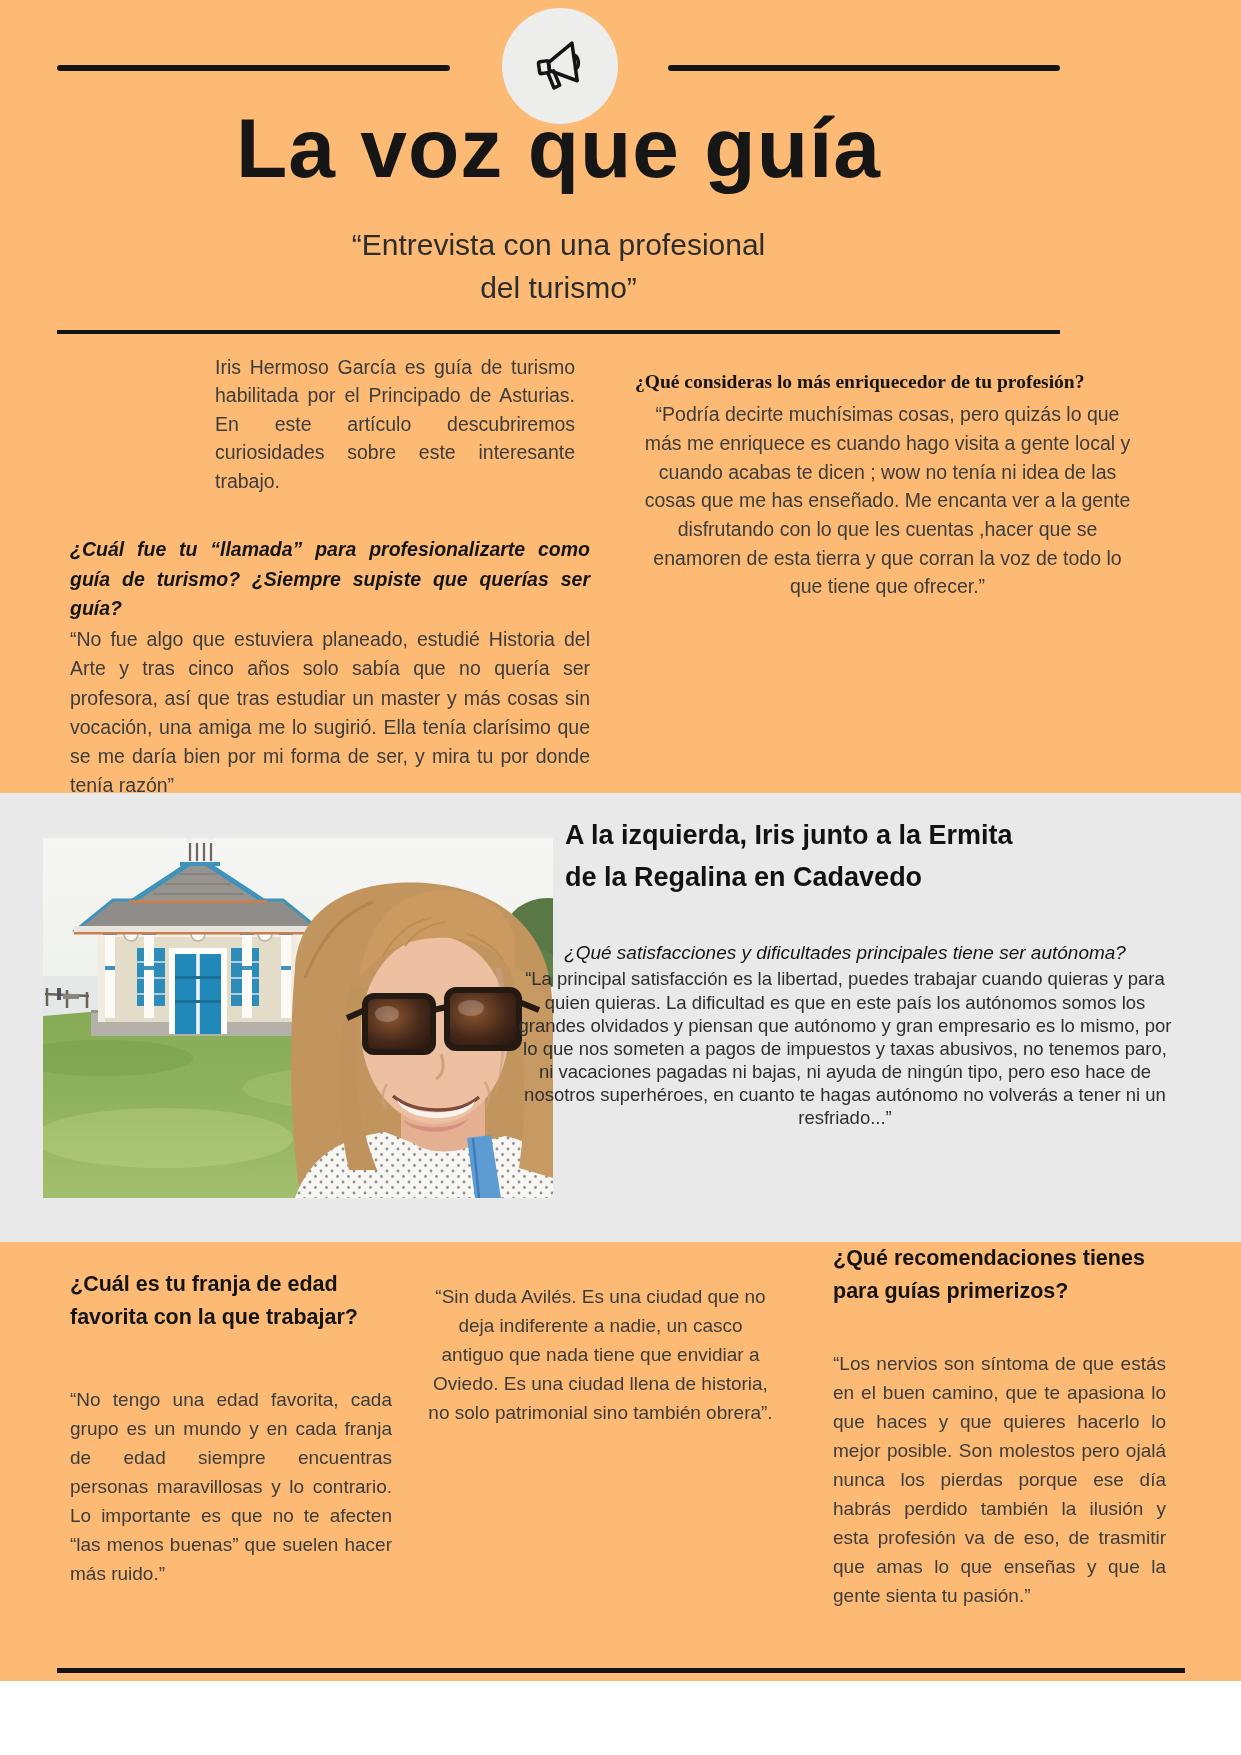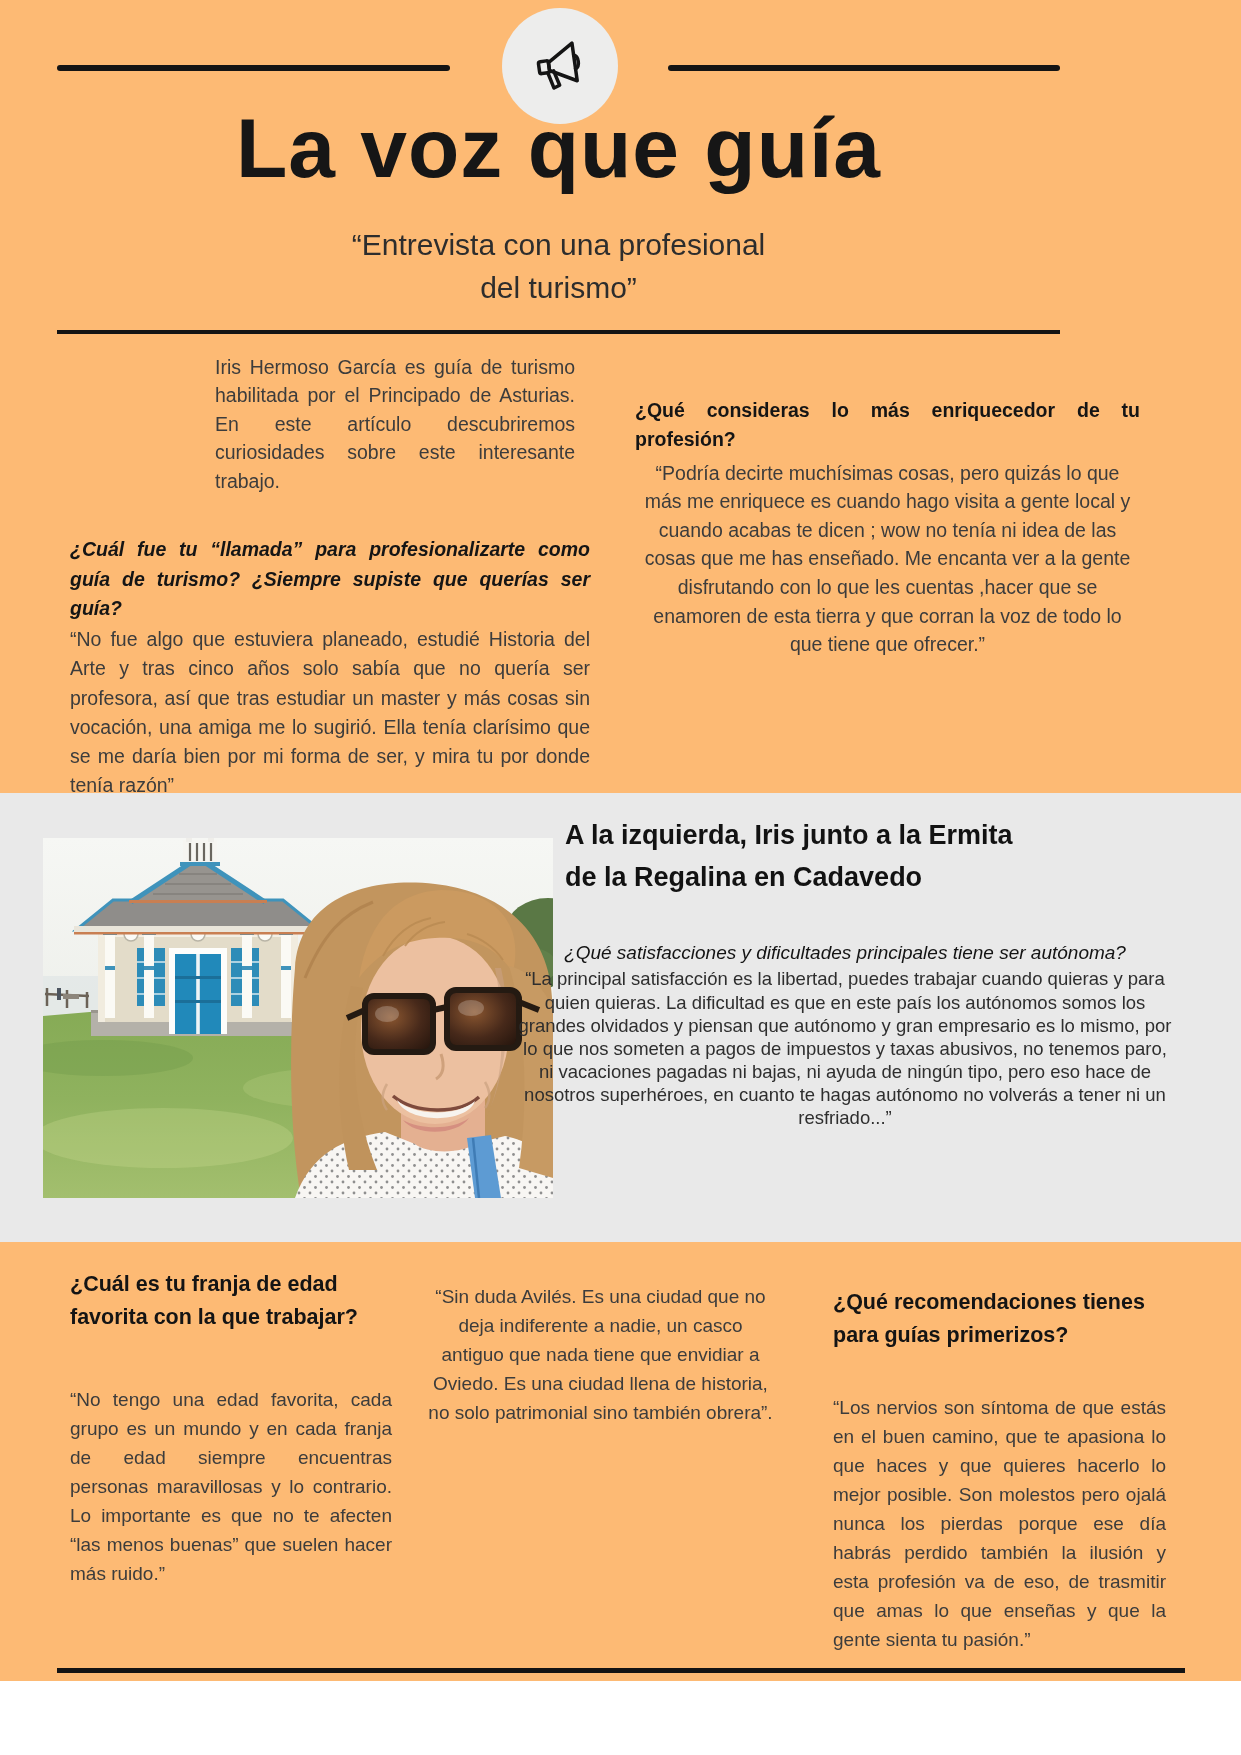--- a/index.html
+++ b/index.html
@@ -21,41 +21,41 @@
   .rule2{position:absolute;top:330px;left:57px;width:1003px;height:4px;background:#141414;}
 
   
   .col-left{position:absolute;left:70px;top:344px;width:520px;}
   .intro{margin-left:145px;width:360px;text-align:justify;font-size:19.5px;line-height:1.46;margin-top:9px;}
   .q{font-weight:700;color:#151515;font-size:19.5px;line-height:1.5;}
   .q.italic{font-style:italic;}
   .col-left .q{margin-top:40px;text-align:justify;}
   .col-left .a{margin-top:2px;text-align:justify;font-size:19.5px;line-height:1.5;}
   .col-right{position:absolute;left:635px;top:344px;width:505px;}
-  .col-right .q{margin-top:52px;text-align:justify;}
+  .col-right .q{margin-top:23px;text-align:justify;font-family:Liberation Serif, serif;}
   .col-right .a{margin-top:4px;text-align:center;font-size:19.5px;line-height:1.47;}
 
   
   .band{position:absolute;left:0;top:793px;width:1241px;height:449px;background:#e9e9e9;}
   .photo{position:absolute;left:43px;top:45px;width:510px;height:360px;overflow:hidden;}
   .band-text{position:absolute;left:515px;top:0;width:660px;}
   .caption{margin-left:50px;margin-top:22px;font-size:27px;font-weight:800;color:#121212;line-height:1.55;}
   .band-q{margin-top:42px;text-align:center;font-size:19px;font-weight:400;font-style:italic;color:#141414;line-height:1.25;}
   .band-a{margin-top:3px;text-align:center;font-size:18.5px;line-height:1.25;color:#2e2e2e;}
 
   
   .bottom{position:absolute;left:0;top:1242px;width:1241px;height:420px;}
   .bcol{position:absolute;top:0;}
   .bcol1{left:70px;width:322px;}
   .bcol2{left:428px;width:345px;}
   .bcol3{left:833px;width:333px;}
   .bq{font-size:21.5px;font-weight:700;color:#141414;line-height:1.55;}
   .bcol1 .bq{margin-top:26px;}
   .bcol2 .bq{margin-top:18px;text-align:center;}
-  .bcol3 .bq{margin-top:44px;}
+  .bcol3 .bq{}
   .ba{font-size:19px;line-height:1.53;}
   .bcol1 .ba{margin-top:50px;text-align:justify;}
   .bcol2 .ba{margin-top:40px;text-align:center;}
   .bcol3 .ba{margin-top:40px;text-align:justify;}
 
   
   .frule{position:absolute;left:57px;width:1128px;height:5px;background:#141414;}
   .frule-top{top:1668px;}
   .frule-bot{top:1721px;}
   .credit{position:absolute;left:57px;top:1681px;width:950px;text-align:center;

